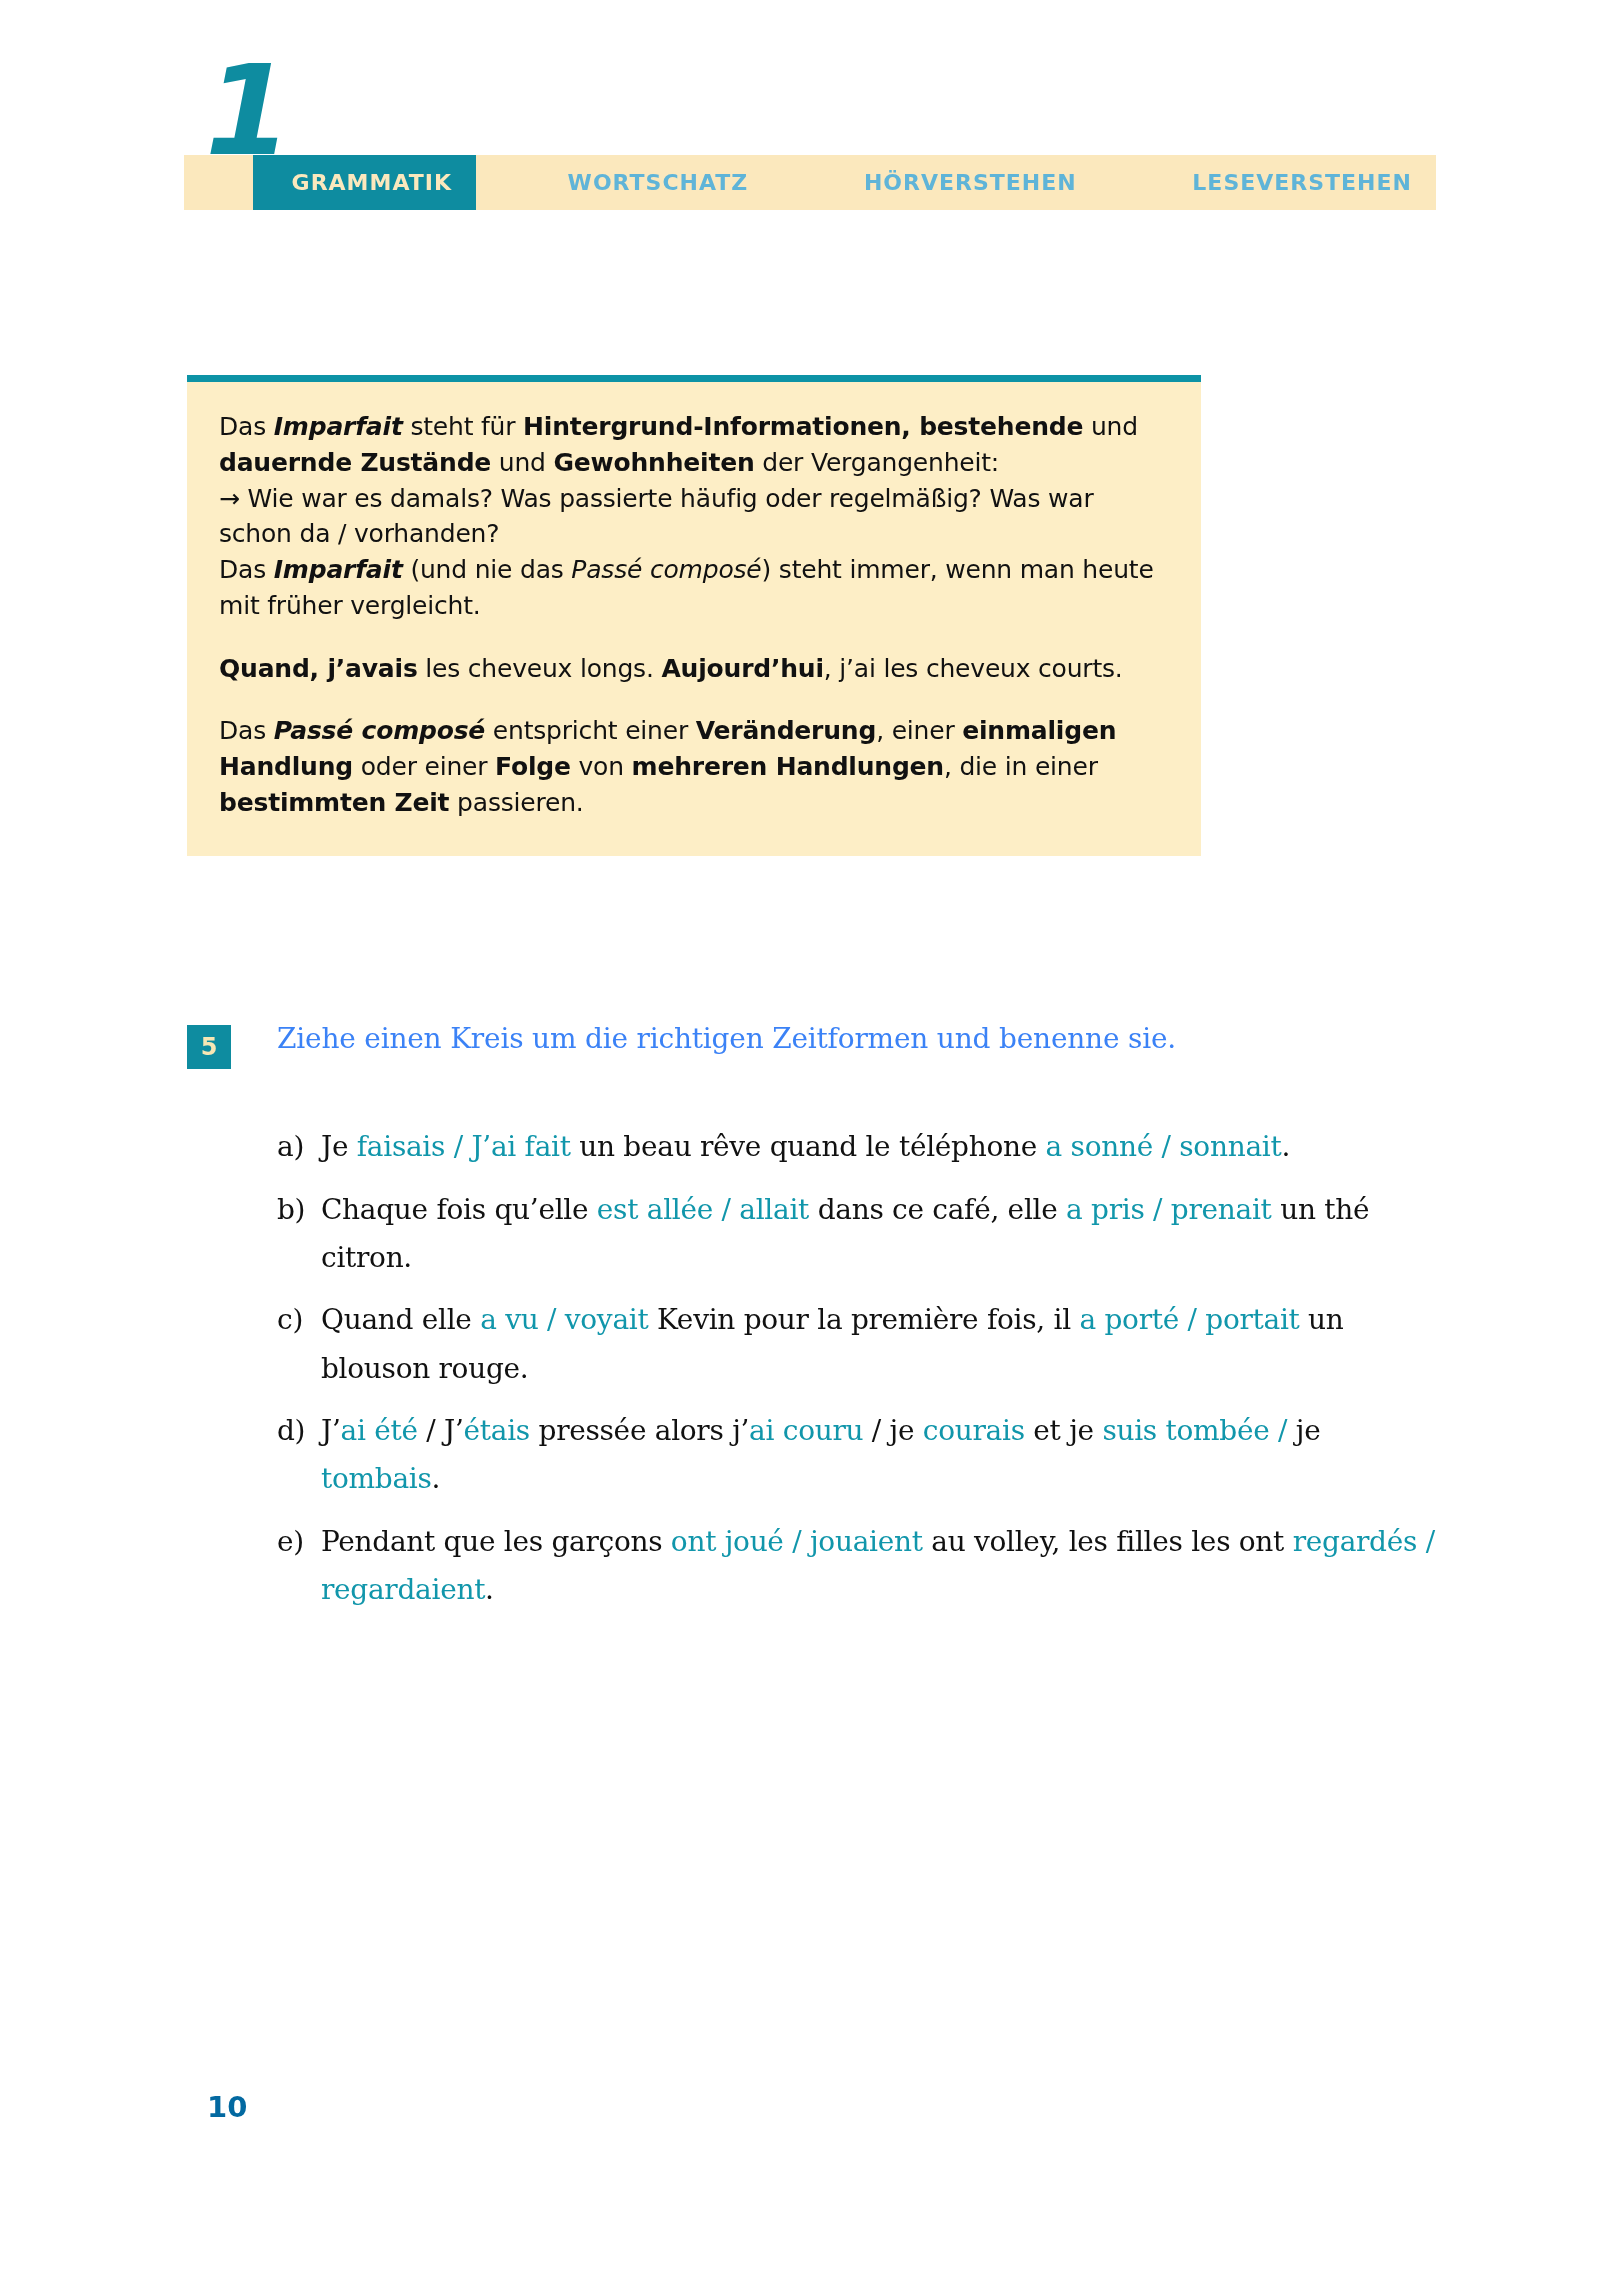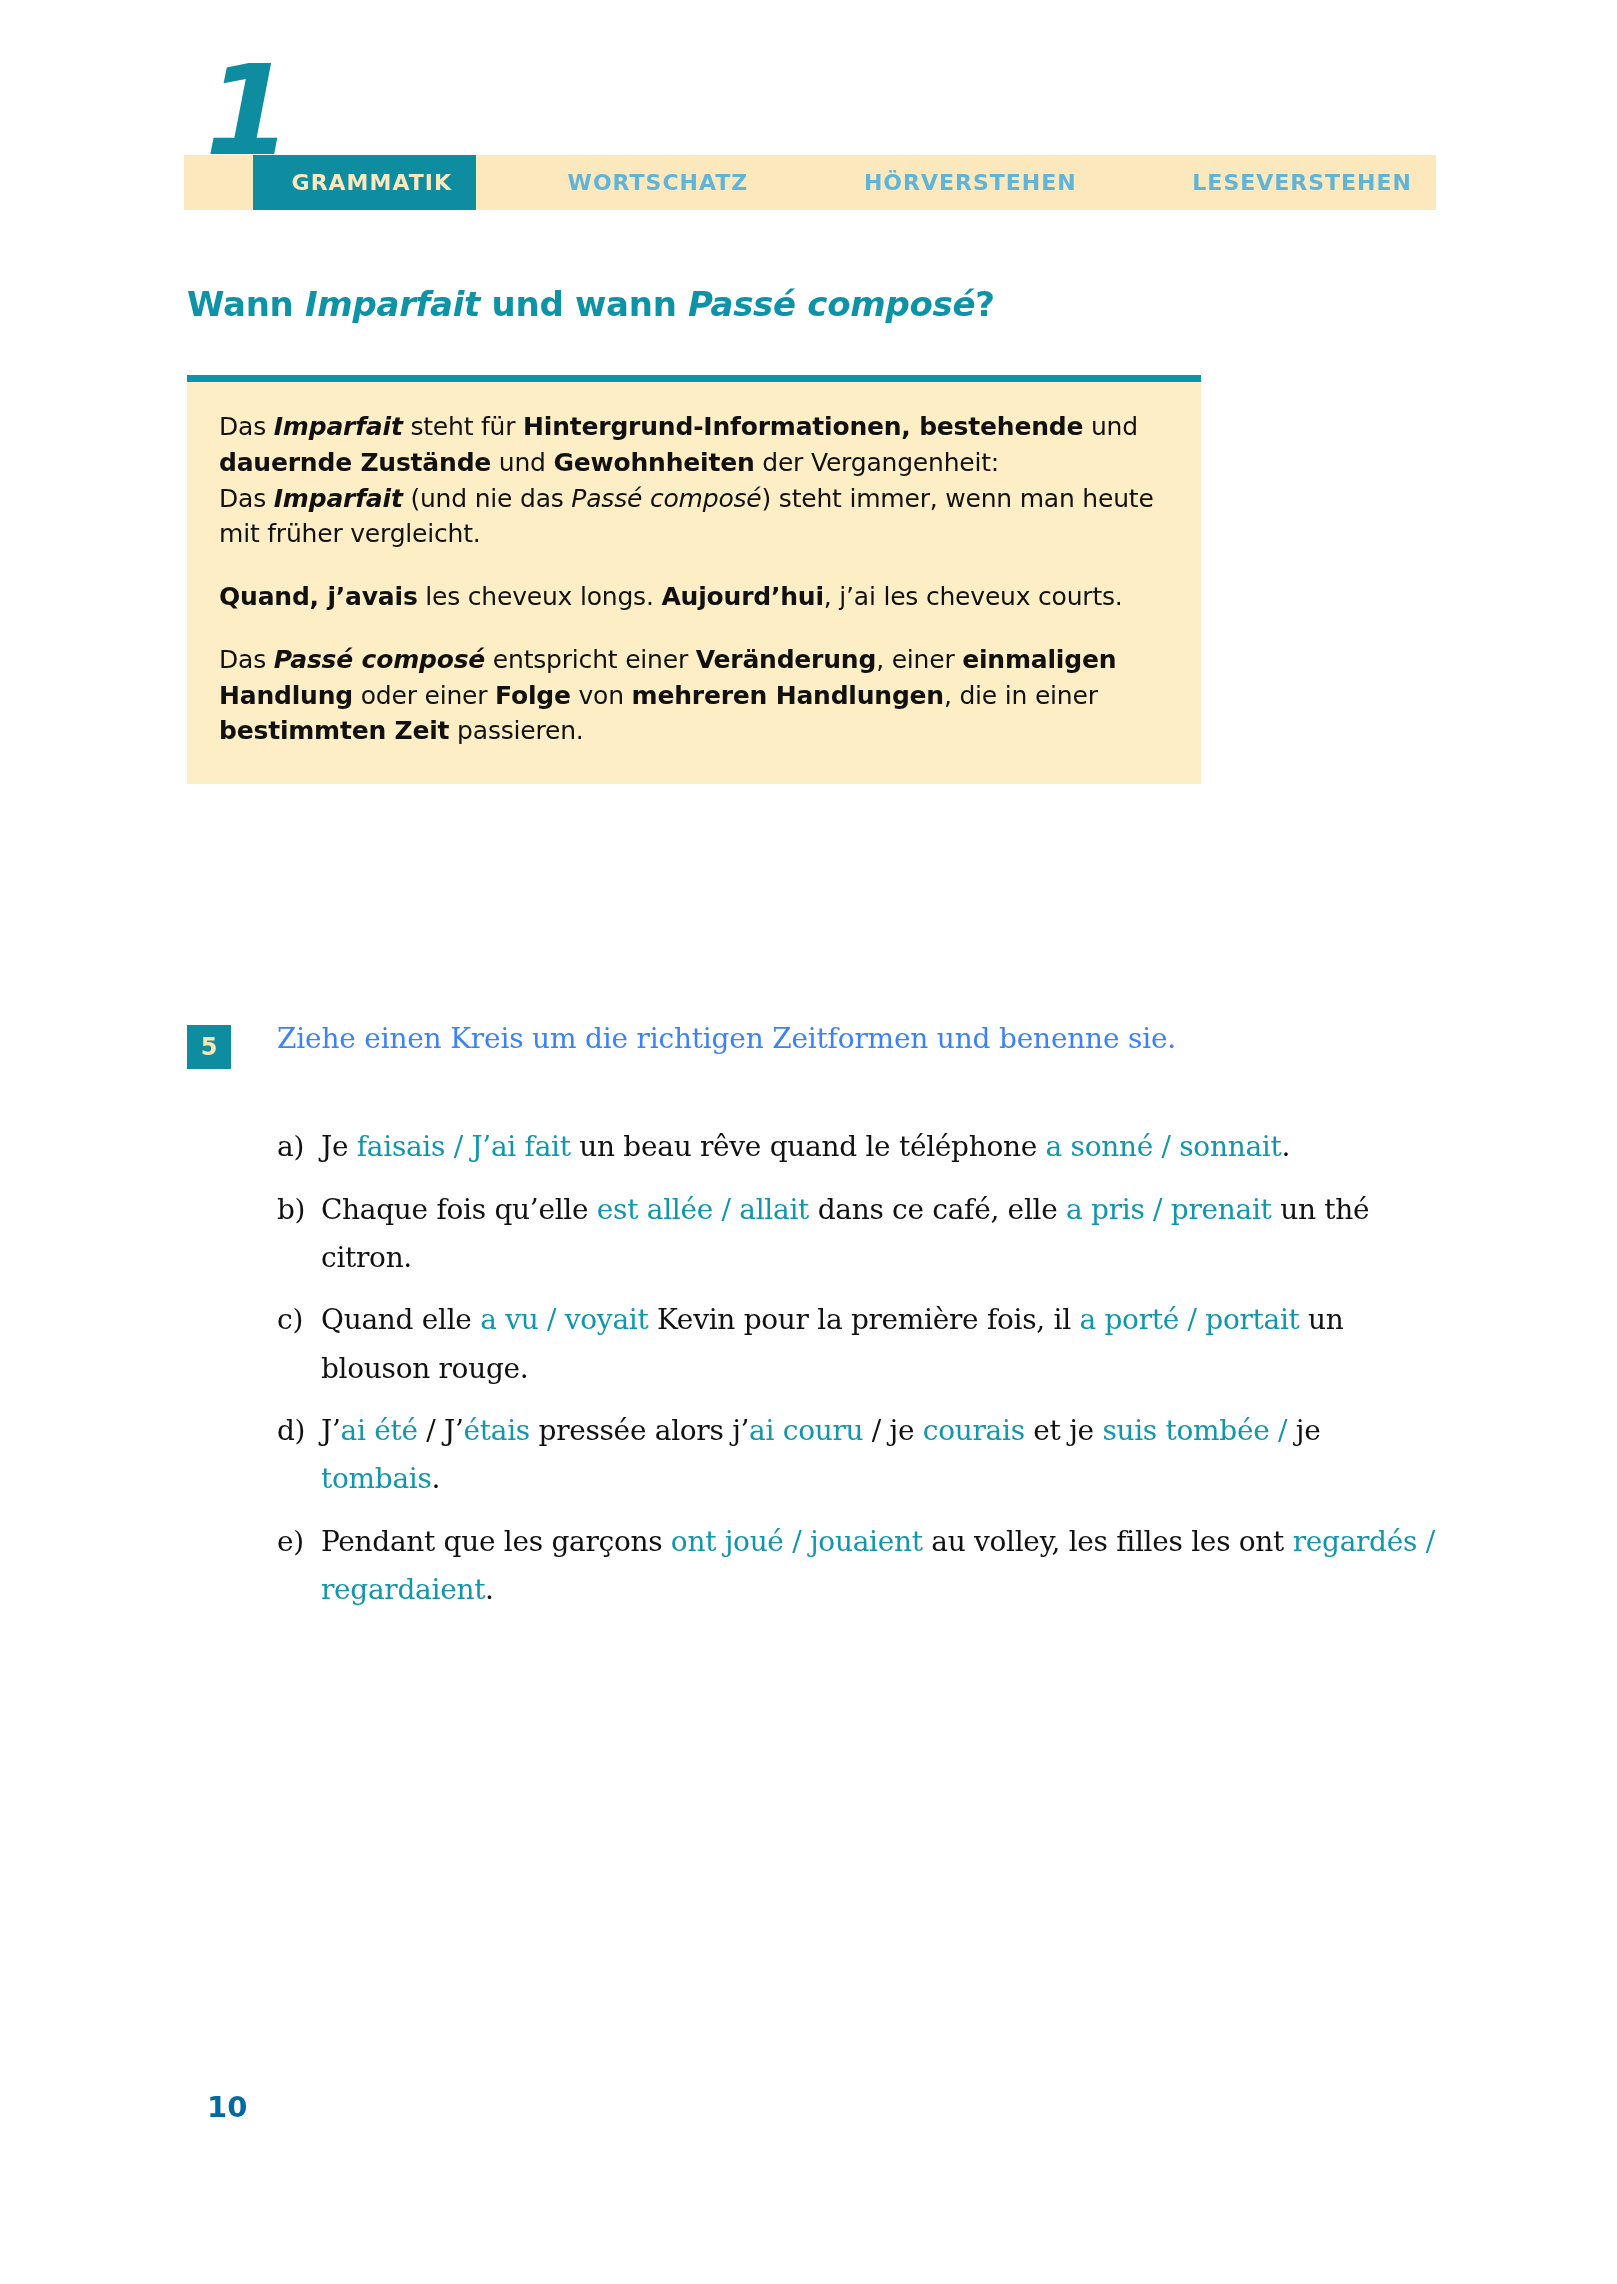--- a/index.html
+++ b/index.html
@@ -210,30 +210,30 @@
         <div class="tab-spacer"></div>
         <div class="tab">WORTSCHATZ</div>
         <div class="tab-spacer"></div>
         <div class="tab">HÖRVERSTEHEN</div>
         <div class="tab-spacer"></div>
         <div class="tab">LESEVERSTEHEN</div>
       </div>
     </div>
   </div>
 
-  <div class="section-heading">
-    <span>Wann </span><i>Imparfait</i><span> und wann </span><i>Passé composé</i><span>?</span>
-  </div>
 
   <div class="infobox">
 
     <p>
       <span>Das </span><span class="bi">Imparfait</span><span> steht für </span><b>Hintergrund-Informationen, bestehende</b><span> und </span><b>dauernde Zustände</b><span> und </span><b>Gewohnheiten</b><span> der Vergangenheit:</span>
     </p>
 
+    <p>
+      <span class="arrow">→</span><span> Wie war es damals? Was passierte häufig oder regelmäßig? Was war schon da / vorhanden?</span>
+    </p>
 
     <p>
       <span>Das </span><span class="bi">Imparfait</span><span> (und nie das </span><i>Passé composé</i><span>) steht immer, wenn man heute mit früher vergleicht.</span>
     </p>
 
     <p class="spaced">
       <b>Quand, j’avais</b><span> les cheveux longs. </span><b>Aujourd’hui</b><span>, j’ai les cheveux courts.</span>
     </p>
 
     <p class="spaced">

